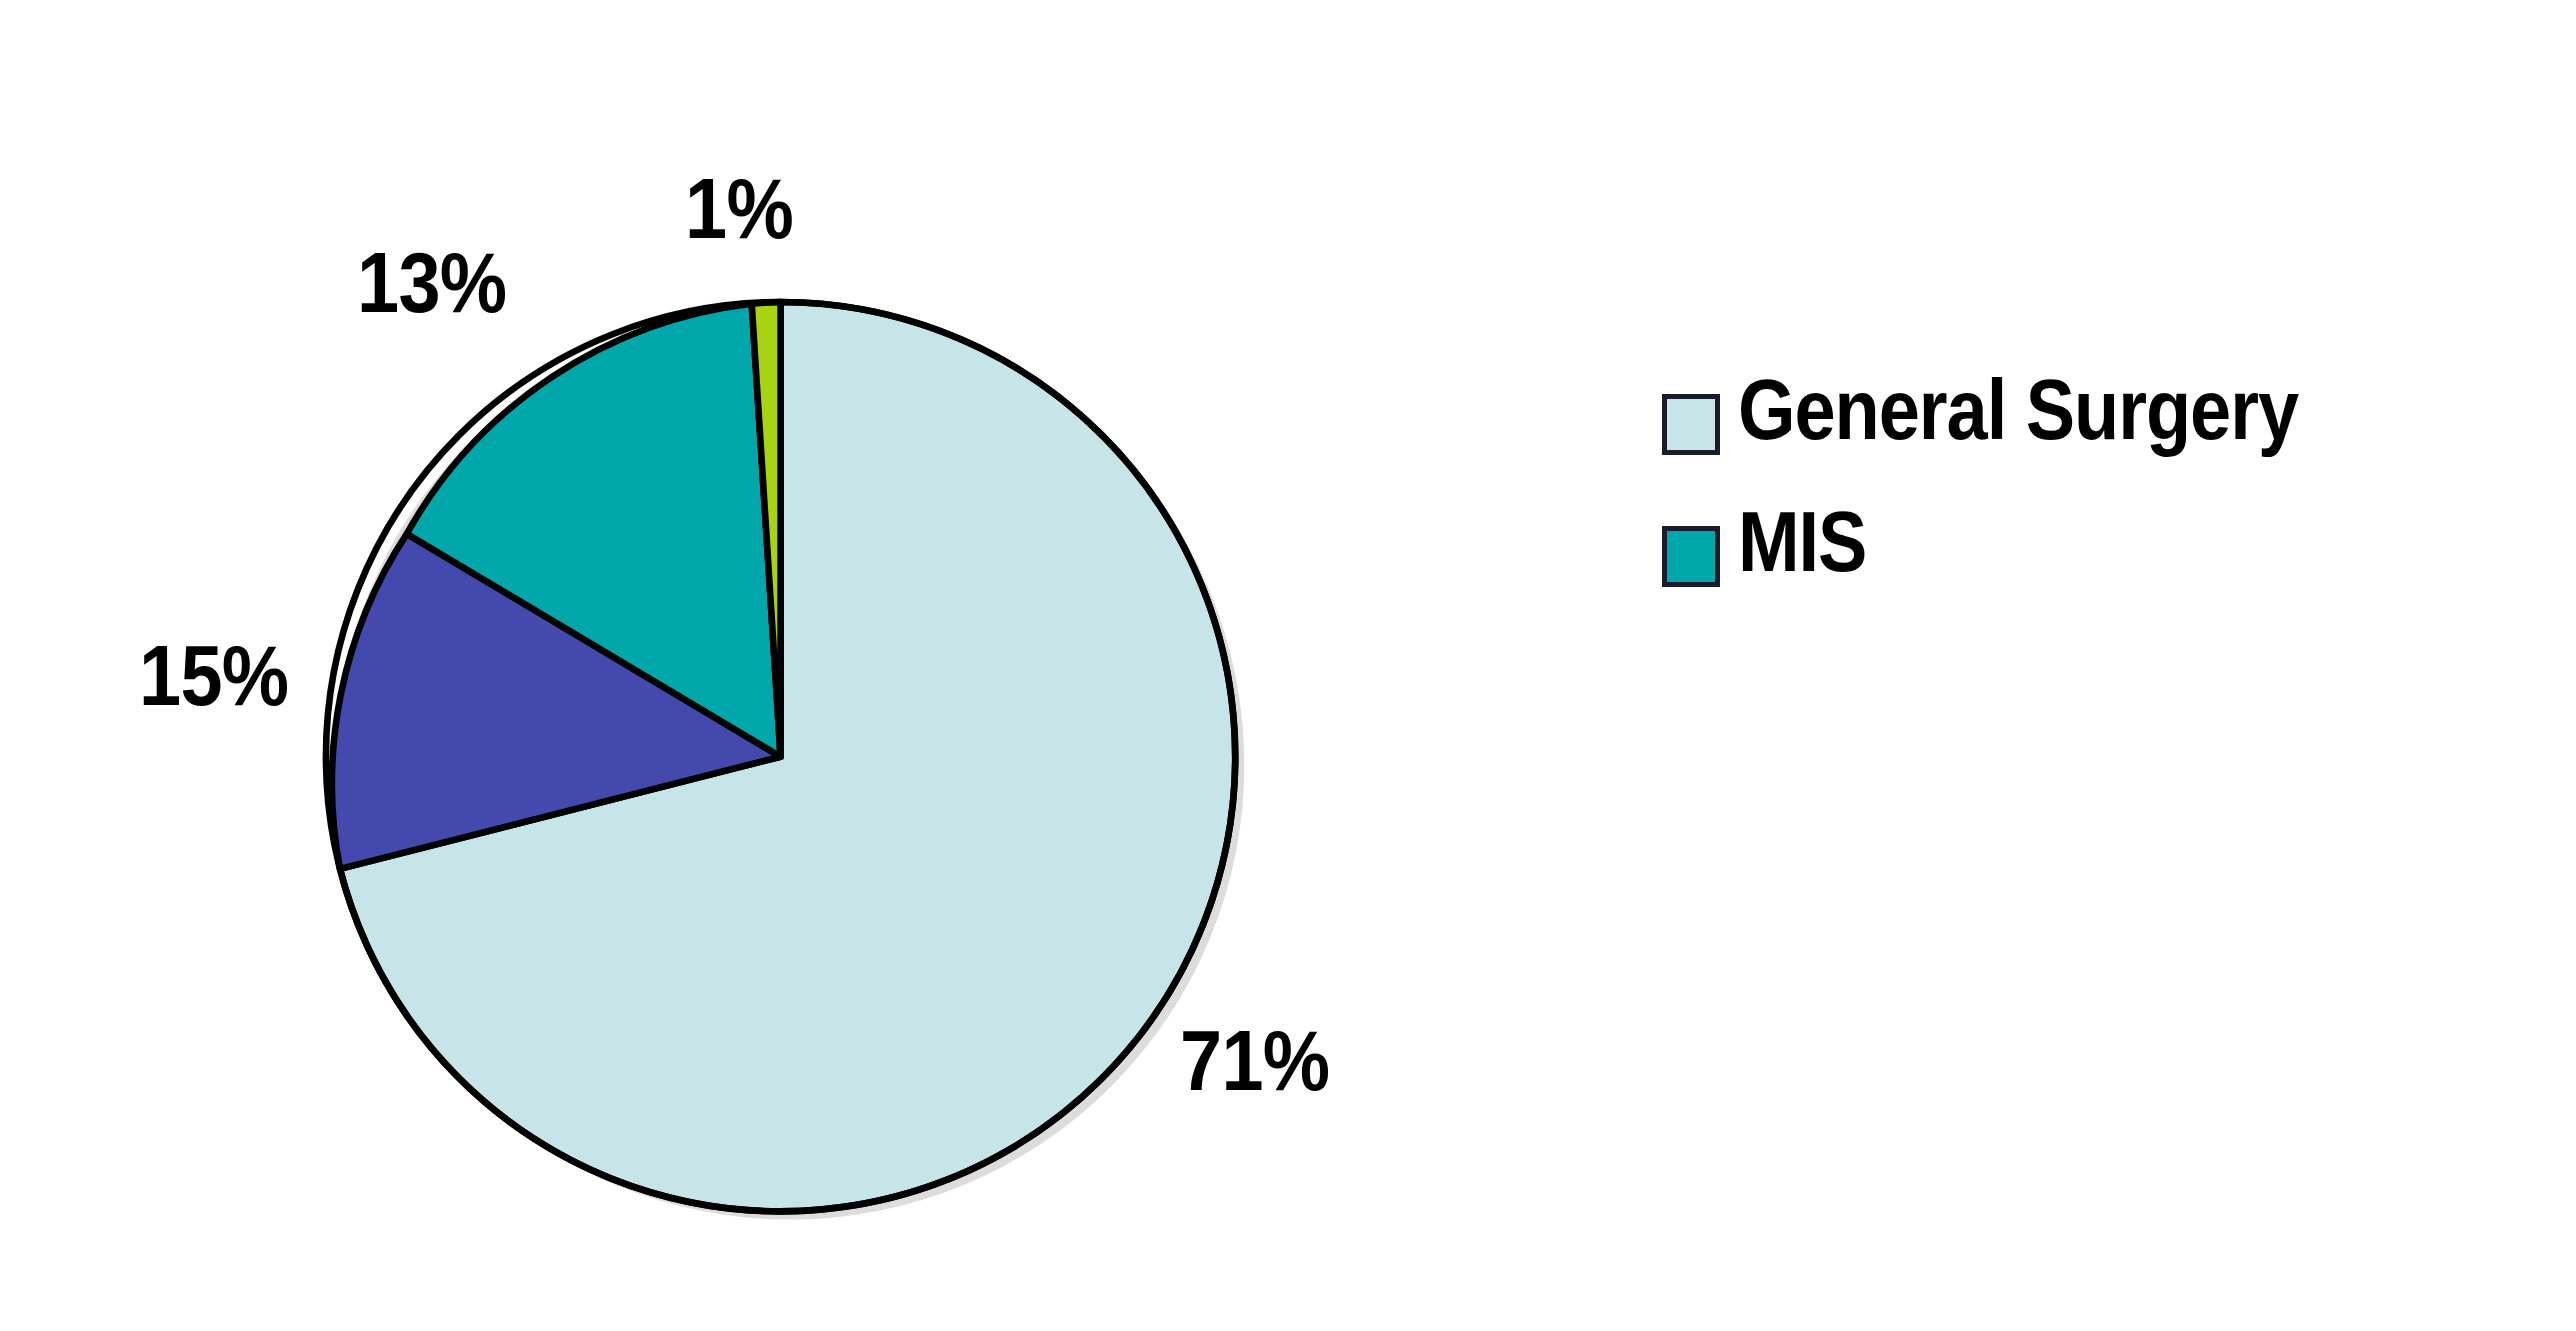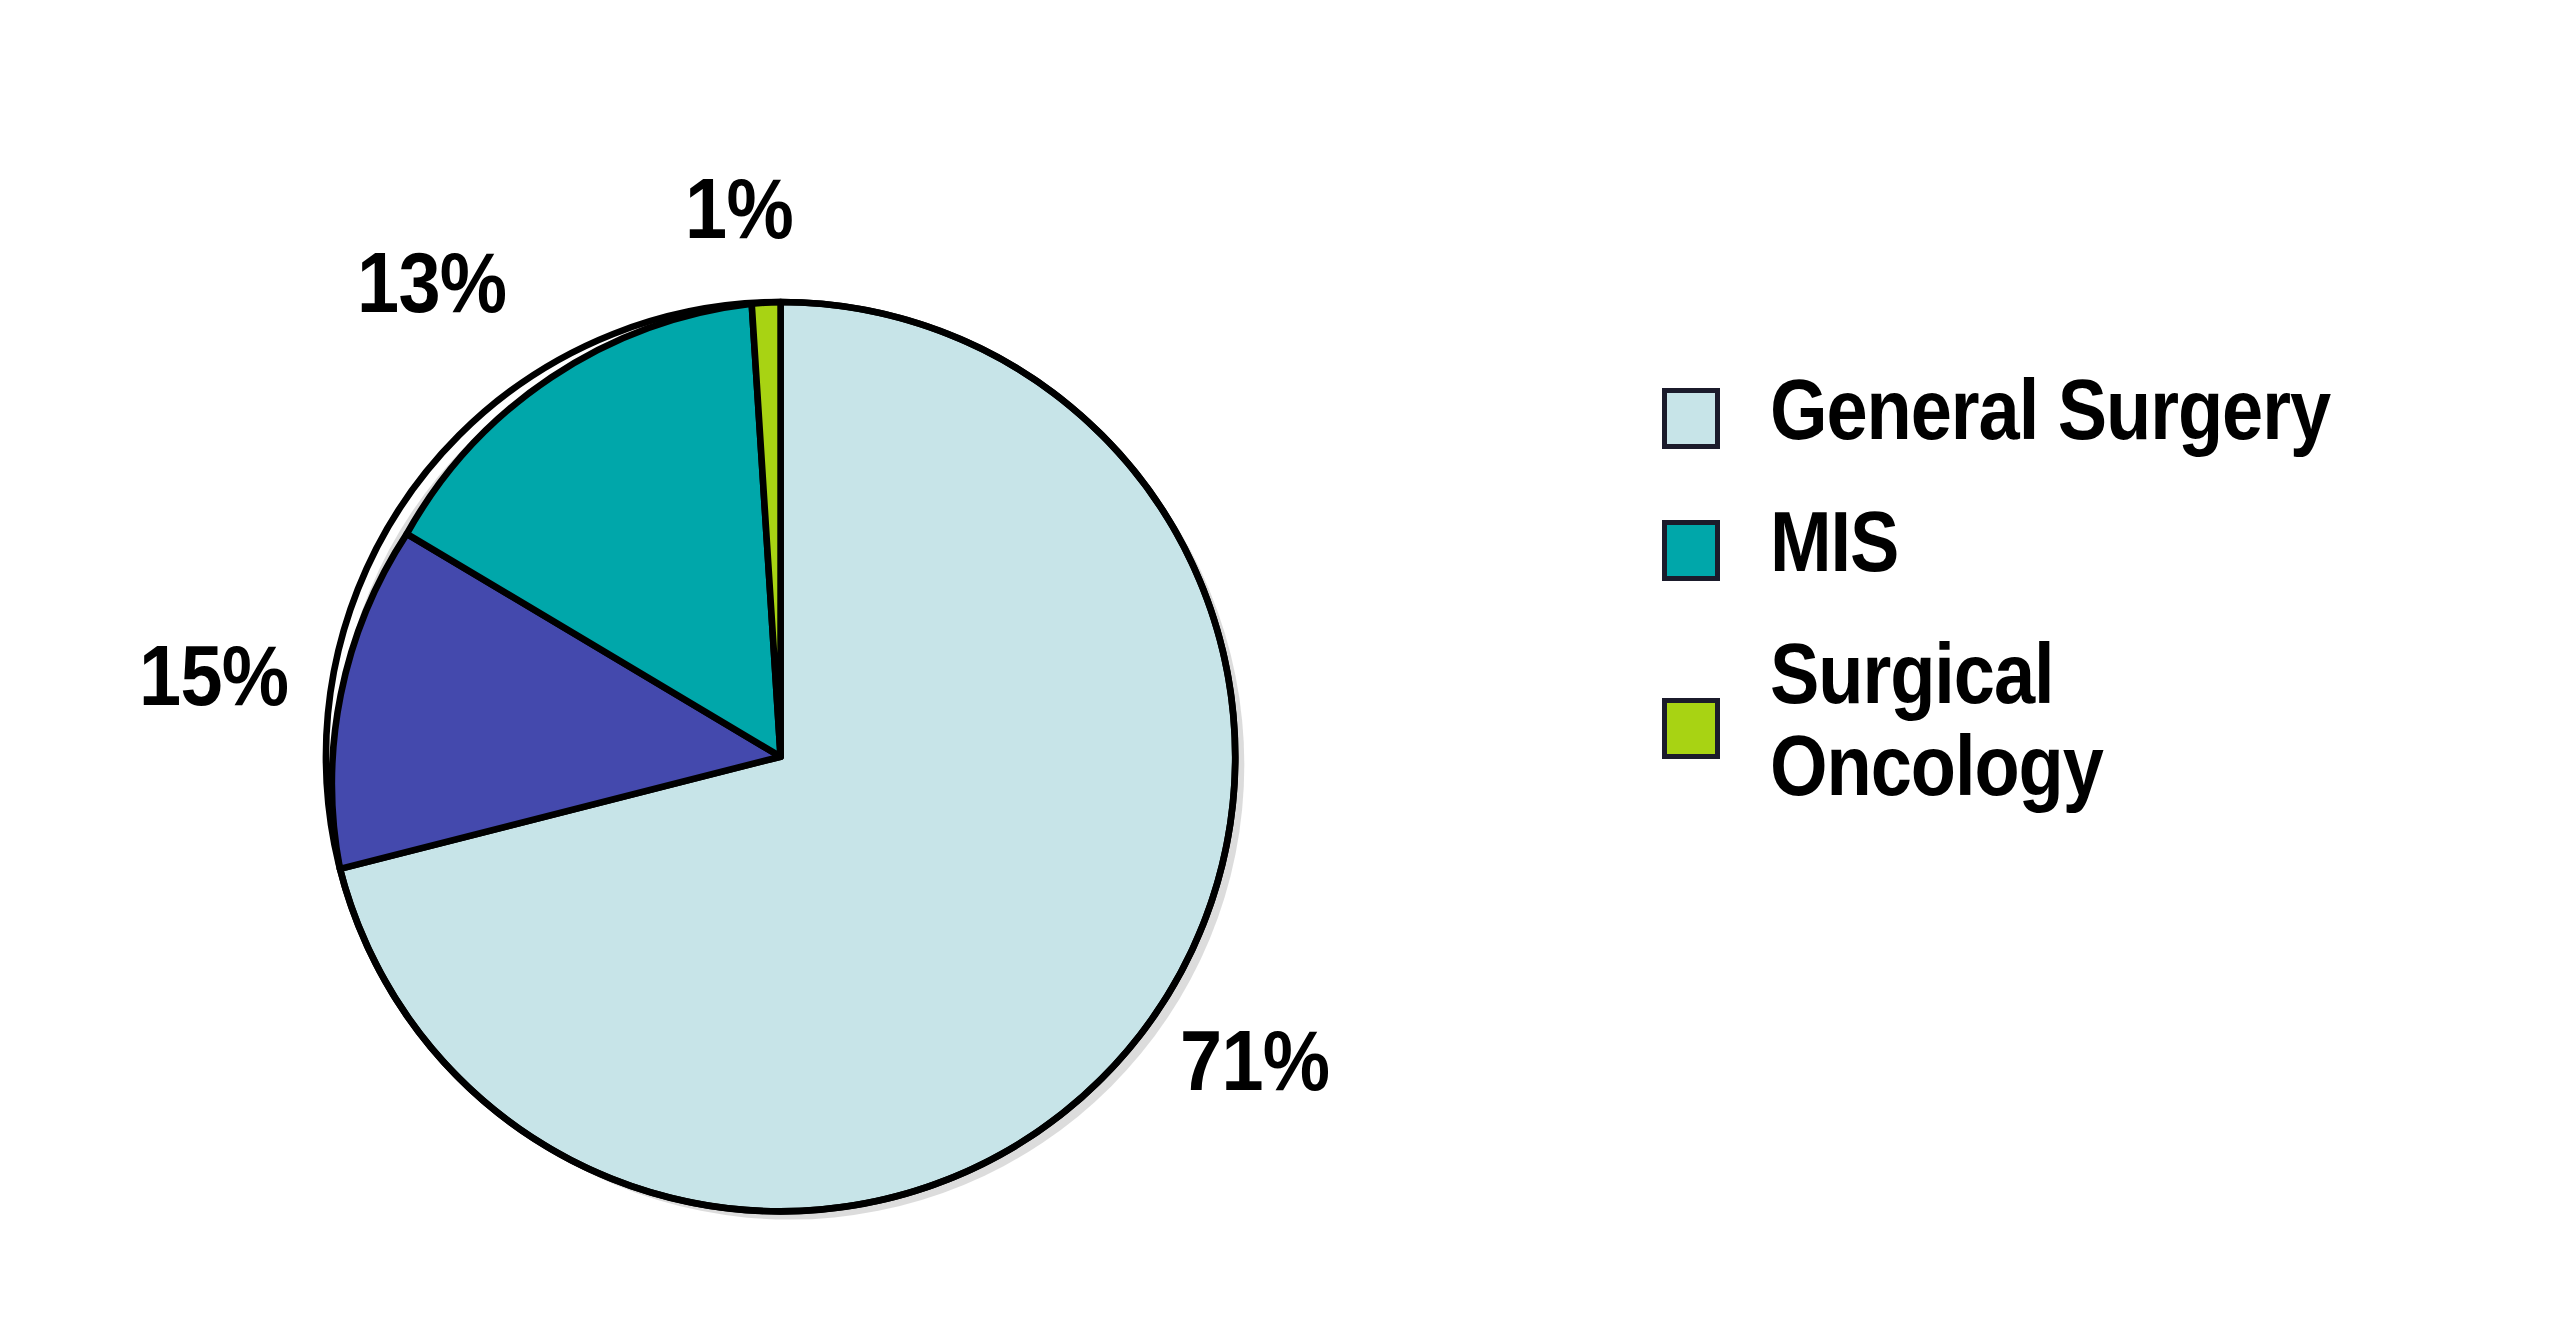--- a/index.html
+++ b/index.html
@@ -56,23 +56,22 @@
 
   
   #legend {
     position: absolute;
     left: 1662px;
     top: 363px;
     width: 867px;
   }
   .legend-row {
     display: flex;
-    align-items: center;
+    align-items: flex-end;
     margin-bottom: 40px;
-    gap: 32px;
   }
   .legend-swatch {
     width: 48px;
     height: 51px;
     flex: 0 0 auto;
     border: 5.8px solid #1b1b2b;
     box-sizing: content-box;
     margin-top: 18px;
   }
   .legend-label {
@@ -124,22 +123,17 @@
       <span class="legend-swatch" style="background-color: rgb(199, 228, 232);"></span>
       <span class="legend-label">General Surgery</span>
     </div>
 
 
     <div class="legend-row">
       <span class="legend-swatch" style="background-color: rgb(0, 167, 170);"></span>
       <span class="legend-label">MIS</span>
     </div>
 
-    <div class="legend-row">
-      <span class="legend-swatch" style="background-color: rgb(168, 211, 19);"></span>
-      <span class="legend-label">Surgical
-Oncology</span>
-    </div>
 
   </div>
 
 </div>
 
 
 </body></html>

